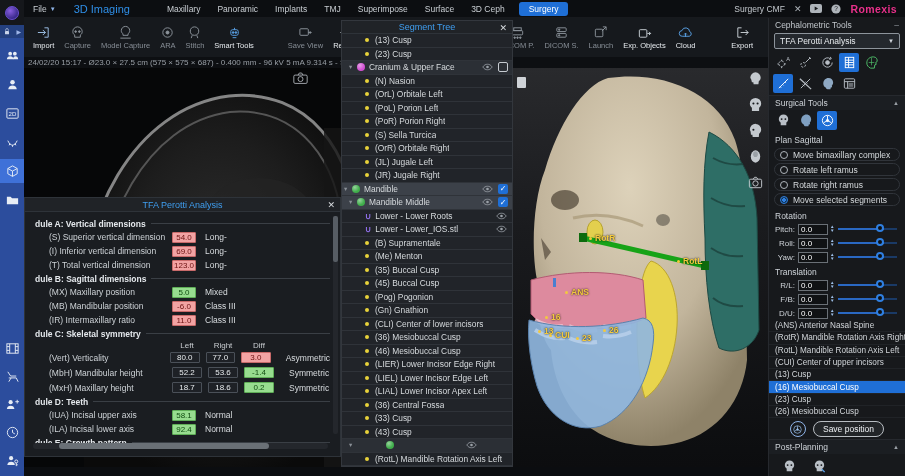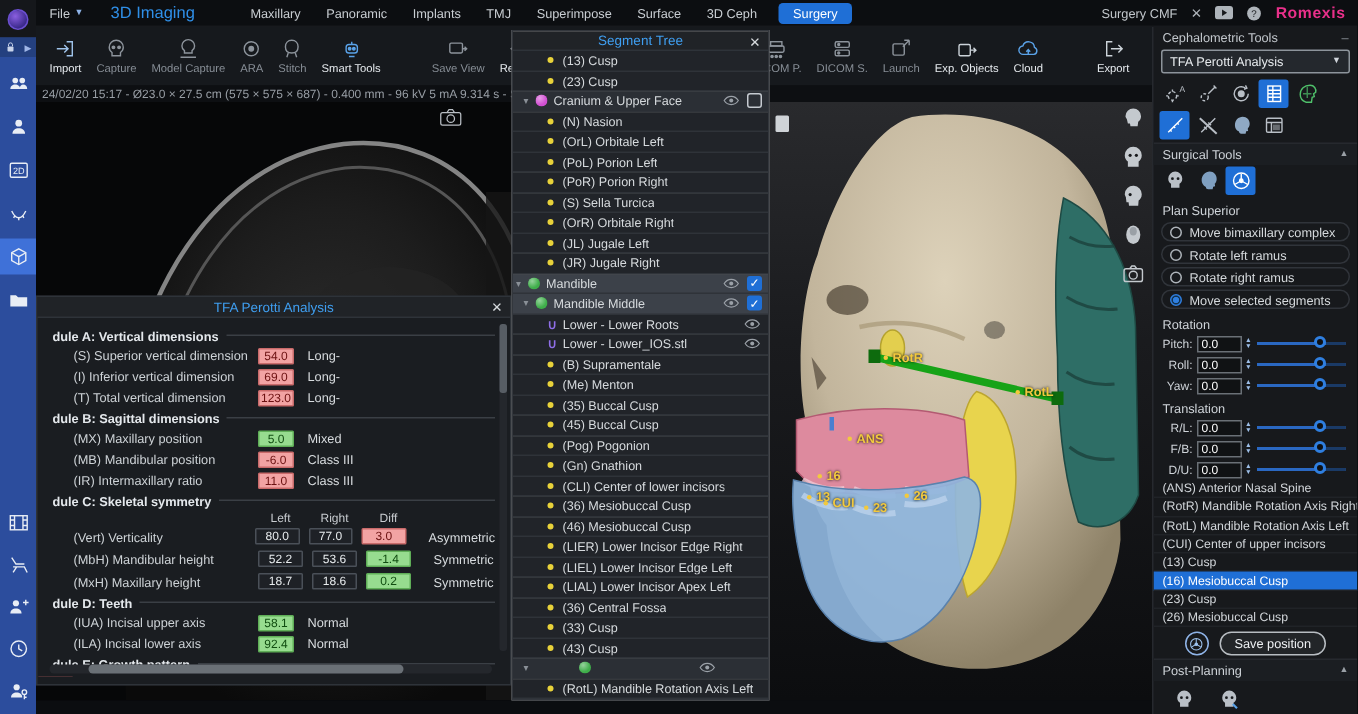--- a/index.html
+++ b/index.html
@@ -82,21 +82,21 @@
   .vb.w30 { width:30px; margin-right:6px; }
   .ap-note { margin-left:9px; color:#d8dcdf; white-space:nowrap; }
   .ap-hdr { display:flex; height:10px; font-size:8px; color:#c8ccd0; align-items:center; }
   .ap-hdr .h { width:30px; margin-right:6px; text-align:center; }
   .ap-vscroll { position:absolute; right:2px; top:4px; width:5px; height:218px; background:#24272c; border-radius:2px; }
   .ap-vthumb { width:5px; height:46px; background:#575d64; border-radius:2px; }
   .ap-hscroll { position:absolute; left:8px; bottom:2px; width:295px; height:6px; background:#24272c; border-radius:3px; }
   .ap-hthumb { position:absolute; left:26px; width:210px; height:6px; background:#6a7076; border-radius:3px; }
 
   
-  .segtree { position:absolute; left:341px; top:20px; width:172px; height:447px; background:#a3a3a3;
+  .segtree { position:absolute; left:341px; top:20px; width:172px; height:447px; background:#fdba74;
              border:1px solid #33373d; z-index:6; display:flex; flex-direction:column; }
   .st-rows { flex:1; display:flex; flex-direction:column; }
   .st-row { display:flex; align-items:center; height:calc(100% / 34); flex:1;
             border-bottom:1px solid #2f3339; background:#212429; font-size:8.4px; color:#d6dadd;
             white-space:nowrap; overflow:hidden; cursor:pointer; }
   .st-row.grp { background:#2b2f35; }
   .st-row.hl  { background:#3c4149; }
   .tri { width:8px; font-size:6.5px; color:#8a9097; }
   .segdot { width:8px; height:8px; border-radius:50%; margin-right:4px; flex:none; }
   .blt { width:4px; height:4px; border-radius:50%; background:#e8d23a; margin-right:6px; flex:none; }
@@ -962,21 +962,21 @@
       <div class="tool-btn active">
         <span class="ic">
           <svg viewBox="0 0 16 16" fill="none" stroke="currentColor">
             <circle cx="8" cy="8" r="5.5"></circle>
             <path d="M8 8V3M8 8l4.3 2.5M8 8l-4.3 2.5"></path>
             <circle cx="8" cy="8" r="1.2" fill="currentColor"></circle>
           </svg>
         </span>
       </div>
     </div>
-  <div class="rp-label">Plan Superior</div>
+  <div class="rp-label">Plan Sagittal</div>
   <div id="pm-radios">
       <div class="radio-row">
         <span class="rad"></span>
         <span>Move bimaxillary complex</span>
       </div>
       <div class="radio-row">
         <span class="rad"></span>
         <span>Rotate left ramus</span>
       </div>
       <div class="radio-row">

